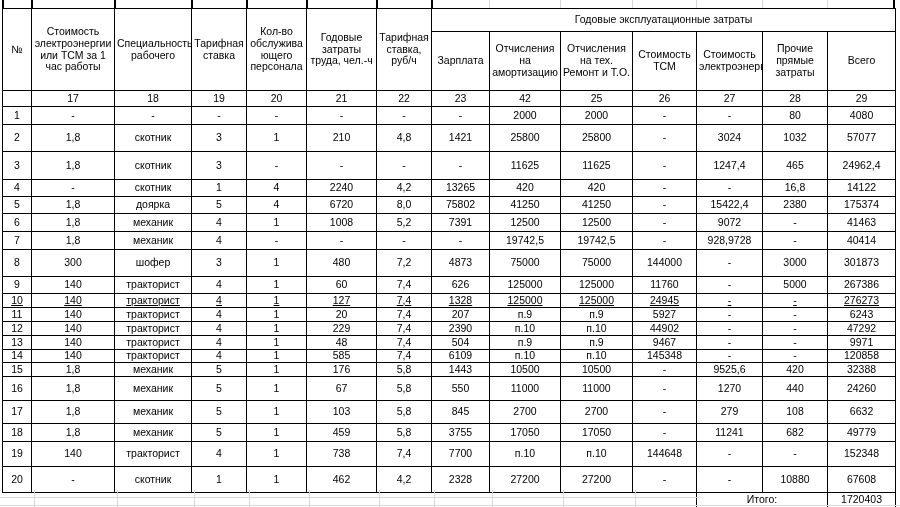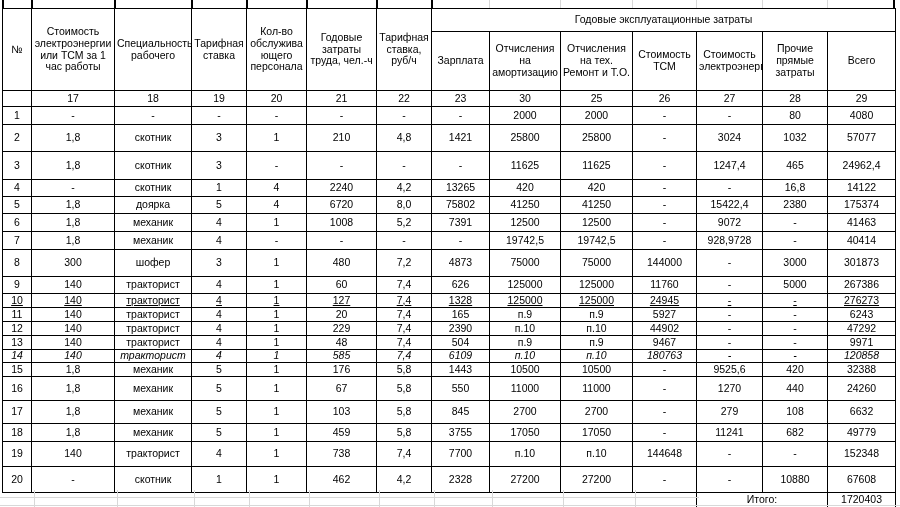--- a/index.html
+++ b/index.html
@@ -115,21 +115,21 @@
       </tr>
       <tr class="numrow">
         <td></td>
         <td>17</td>
         <td>18</td>
         <td>19</td>
         <td>20</td>
         <td>21</td>
         <td>22</td>
         <td>23</td>
-        <td>30</td>
+        <td>42</td>
         <td>25</td>
         <td>26</td>
         <td>27</td>
         <td>28</td>
         <td>29</td>
       </tr>
     </thead>
     <tbody>
         <tr style="height: 18px;">
           <td>1</td>
@@ -292,21 +292,21 @@
           <td>276273</td>
         </tr>
         <tr style="height: 14px;">
           <td>11</td>
           <td>140</td>
           <td>тракторист</td>
           <td>4</td>
           <td>1</td>
           <td>20</td>
           <td>7,4</td>
-          <td>165</td>
+          <td>207</td>
           <td>п.9</td>
           <td>п.9</td>
           <td>5927</td>
           <td>-</td>
           <td>-</td>
           <td>6243</td>
         </tr>
         <tr style="height: 14px;">
           <td>12</td>
           <td>140</td>
@@ -332,32 +332,32 @@
           <td>48</td>
           <td>7,4</td>
           <td>504</td>
           <td>п.9</td>
           <td>п.9</td>
           <td>9467</td>
           <td>-</td>
           <td>-</td>
           <td>9971</td>
         </tr>
-        <tr style="height: 13px; font-style: italic;">
+        <tr style="height: 13px;">
           <td>14</td>
           <td>140</td>
           <td>тракторист</td>
           <td>4</td>
           <td>1</td>
           <td>585</td>
           <td>7,4</td>
           <td>6109</td>
           <td>п.10</td>
           <td>п.10</td>
-          <td>180763</td>
+          <td>145348</td>
           <td>-</td>
           <td>-</td>
           <td>120858</td>
         </tr>
         <tr style="height: 14px;">
           <td>15</td>
           <td>1,8</td>
           <td>механик</td>
           <td>5</td>
           <td>1</td>

